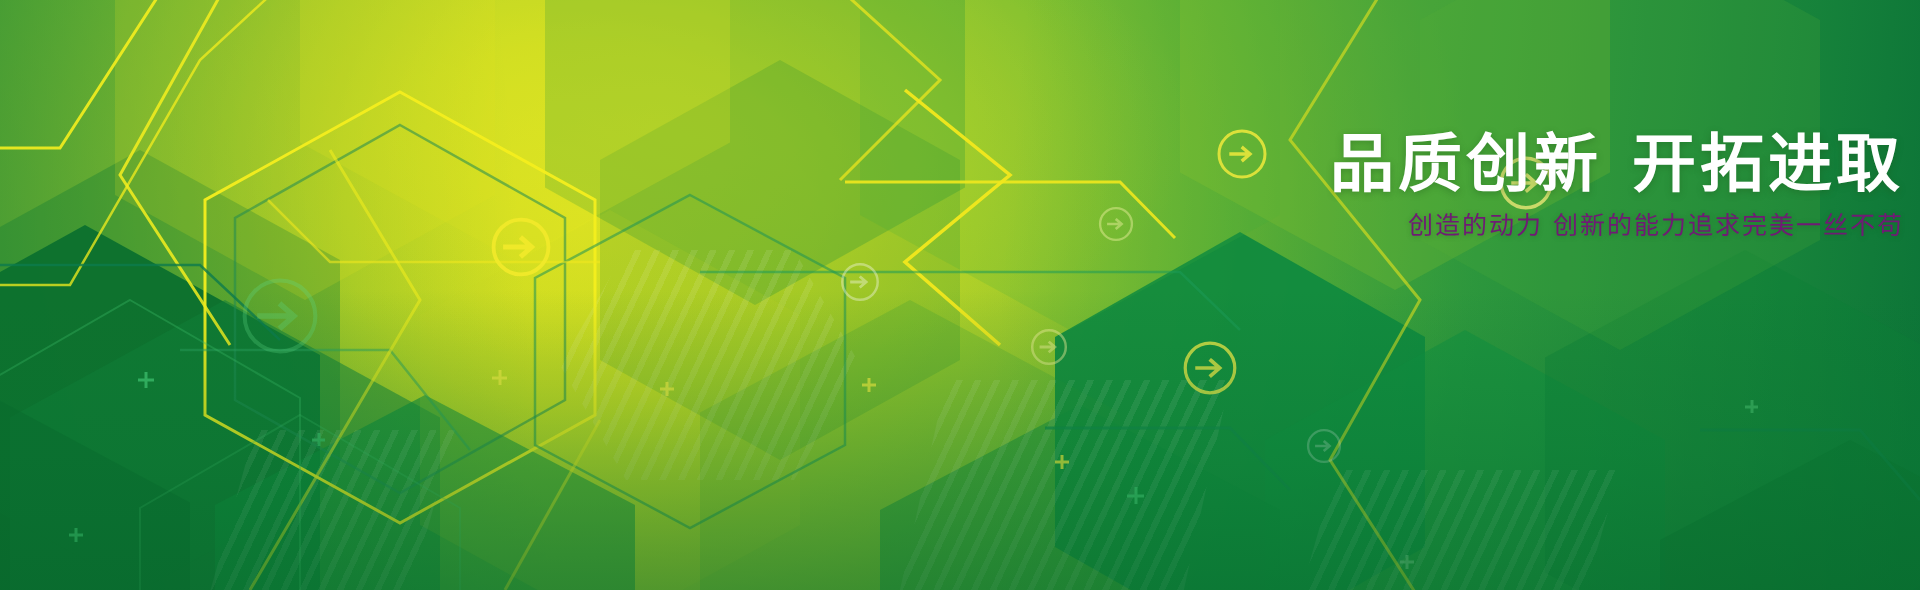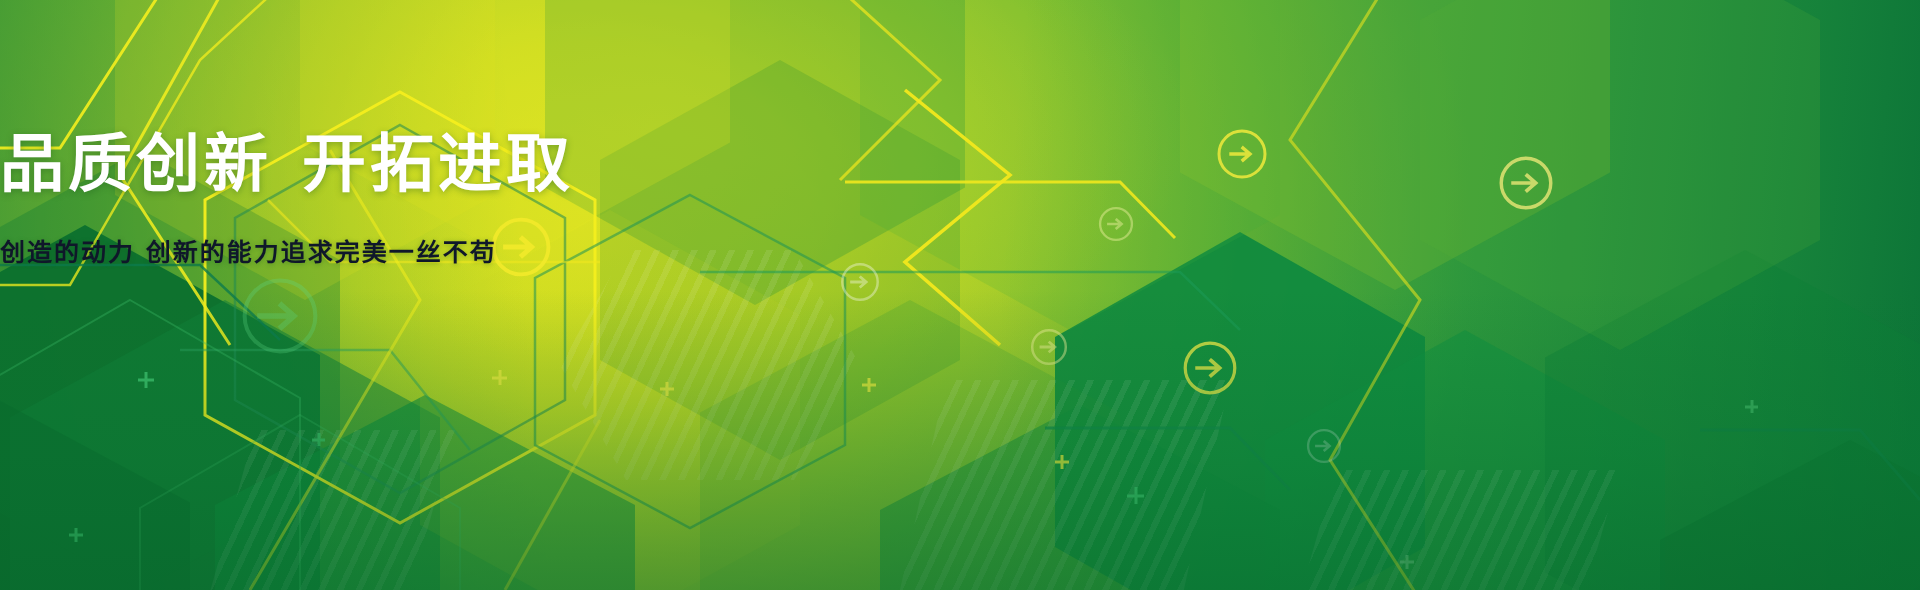--- a/index.html
+++ b/index.html
@@ -57,42 +57,42 @@
   .stripes{
     position:absolute;
     background-image:repeating-linear-gradient(115deg,
         rgba(255,255,255,0.09) 0px, rgba(255,255,255,0.09) 6px,
         rgba(255,255,255,0) 6px, rgba(255,255,255,0) 17px);
   }
 
   
   .content{
     position:absolute;
-    left:0; right:0;
+    left:0; right:16px;
     top:132px;
-    text-align:left;
+    text-align:right;
     z-index:60;
   }
   .headline{
     margin:0;
     color:#ffffff;
     font-size:64px;
     line-height:1.0;
     font-weight:700;
     letter-spacing:4px;
     text-shadow:0 2px 7px rgba(30,90,25,0.38);
     white-space:nowrap;
   }
   .headline .gap{display:inline-block;width:30px;}
   .subline{
-    margin:42px 0 0 0;
-    color:#0f172a;
+    margin:15px 0 0 0;
+    color:#701a75;
     font-size:25px;
     line-height:1.2;
-    font-weight:700;
+    font-weight:400;
     letter-spacing:2px;
     text-shadow:0 1px 5px rgba(30,90,25,0.40);
     white-space:nowrap;
   }
 </style>
 </head>
 <body>
 
 <div class="banner">
 

